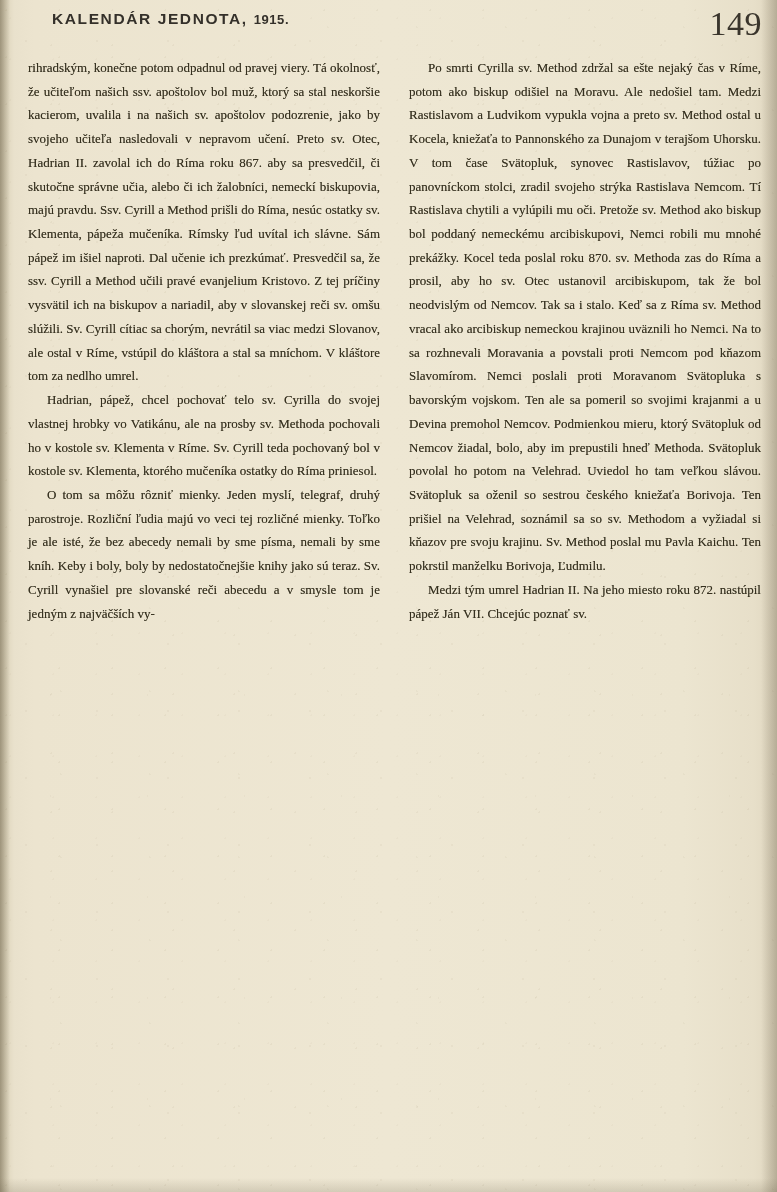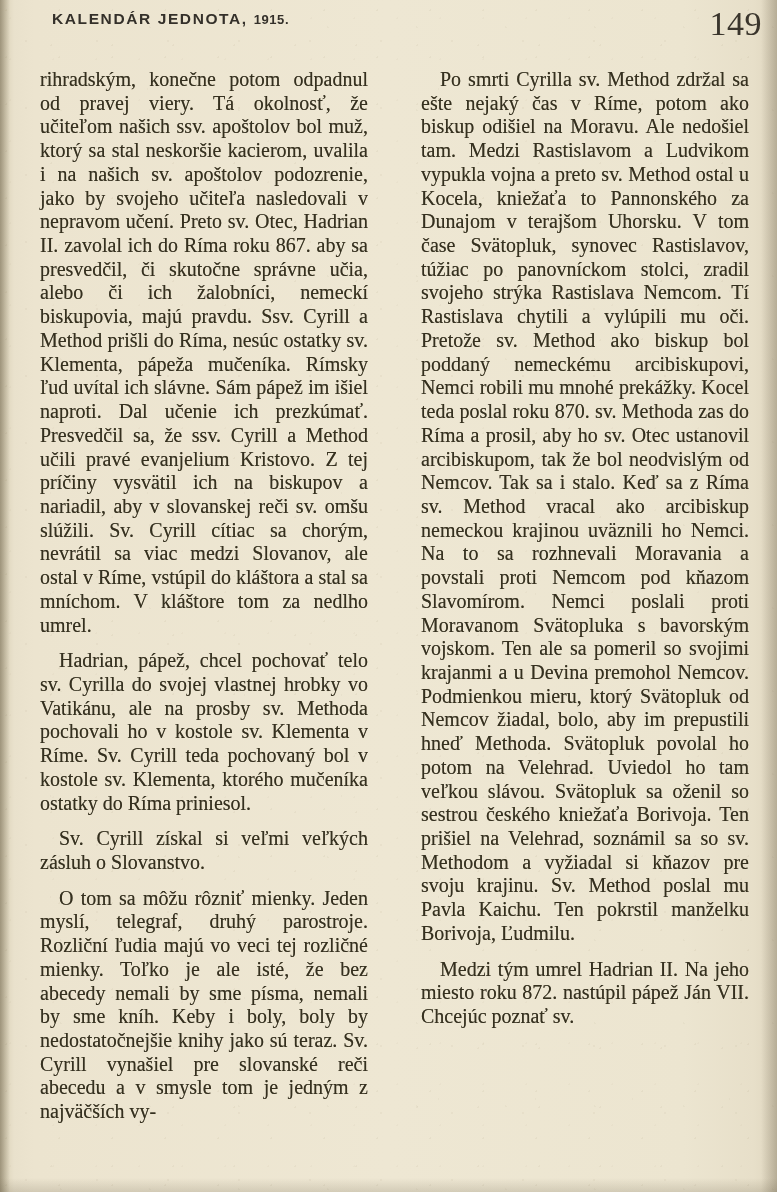--- a/index.html
+++ b/index.html
@@ -85,22 +85,22 @@
     display: flex;
     gap: 29px;
   }
 
   .column {
     width: 352px;
     flex: 0 0 352px;
   }
 
   .para {
-    margin: 12px;
-    font-size: 20px;
+    margin: 0;
+    font-size: 13px;
     line-height: 23.72px;
     text-align: justify;
     text-align-last: left;
     text-justify: inter-word;
     color: #35301f;
     -webkit-font-smoothing: none;
   }
   .para.indent { text-indent: 19px; }
   .para b { font-weight: normal; }
   .para.question { font-weight: bold; letter-spacing: .1px; }
@@ -137,21 +137,20 @@
 
   <div id="header">
     <div id="header-title"><span>KALENDÁR JEDNOTA,</span> <span class="yr">1915.</span></div>
     <div id="page-number">149</div>
   </div>
 
   <div id="columns">
     <div class="column" id="col-left">
         <p class="para" id="para-l1">rihradským, konečne potom odpadnul od pravej viery. Tá okolnosť, že učiteľom našich ssv. apoštolov bol muž, ktorý sa stal neskoršie kacierom, uvalila i na našich sv. apoštolov podozrenie, jako by svojeho učiteľa nasledovali v nepravom učení. Preto sv. Otec, Hadrian II. zavolal ich do Ríma roku 867. aby sa presvedčil, či skutočne správne učia, alebo či ich žalobníci, nemeckí biskupovia, majú pravdu. Ssv. Cyrill a Method prišli do Ríma, nesúc ostatky sv. Klementa, pápeža mučeníka. Rímsky ľud uvítal ich slávne. Sám pápež im išiel naproti. Dal učenie ich prezkúmať. Presvedčil sa, že ssv. Cyrill a Method učili pravé evanjelium Kristovo. Z tej príčiny vysvätil ich na biskupov a nariadil, aby v slovanskej reči sv. omšu slúžili. Sv. Cyrill cítiac sa chorým, nevrátil sa viac medzi Slovanov, ale ostal v Ríme, vstúpil do kláštora a stal sa mníchom. V kláštore tom za nedlho umrel.</p>
         <p class="para indent" id="para-l2">Hadrian, pápež, chcel pochovať telo sv. Cyrilla do svojej vlastnej hrobky vo Vatikánu, ale na prosby sv. Methoda pochovali ho v kostole sv. Klementa v Ríme. Sv. Cyrill teda pochovaný bol v kostole sv. Klementa, ktorého mučeníka ostatky do Ríma priniesol.</p>
-        <p class="para indent" id="para-l3">Sv. Cyrill získal si veľmi veľkých zásluh o Slovanstvo.</p>
         <p class="para indent" id="para-l5"><span>O tom sa môžu rôzniť mienky. Jeden myslí, telegraf, druhý parostroje. Rozliční ľudia majú vo veci tej rozličné mienky. Toľko je ale isté, že bez </span><b>abecedy</b><span> nemali by sme písma, nemali by sme kníh. Keby i boly, boly by nedostatočnejšie knihy jako sú teraz. Sv. Cyrill vynašiel pre slovanské reči </span><b>abecedu</b><span> a v smysle tom je jedným z najväčších vy-</span></p>
       </div>
     <div class="column" id="col-right">
         <p class="para indent" id="para-r2">Po smrti Cyrilla sv. Method zdržal sa ešte nejaký čas v Ríme, potom ako biskup odišiel na Moravu. Ale nedošiel tam. Medzi Rastislavom a Ludvikom vypukla vojna a preto sv. Method ostal u Kocela, kniežaťa to Pannonského za Dunajom v terajšom Uhorsku. V tom čase Svätopluk, synovec Rastislavov, túžiac po panovníckom stolci, zradil svojeho strýka Rastislava Nemcom. Tí Rastislava chytili a vylúpili mu oči. Pretože sv. Method ako biskup bol poddaný nemeckému arcibiskupovi, Nemci robili mu mnohé prekážky. Kocel teda poslal roku 870. sv. Methoda zas do Ríma a prosil, aby ho sv. Otec ustanovil arcibiskupom, tak že bol neodvislým od Nemcov. Tak sa i stalo. Keď sa z Ríma sv. Method vracal ako arcibiskup nemeckou krajinou uväznili ho Nemci. Na to sa rozhnevali Moravania a povstali proti Nemcom pod kňazom Slavomírom. Nemci poslali proti Moravanom Svätopluka s bavorským vojskom. Ten ale sa pomeril so svojimi krajanmi a u Devina premohol Nemcov. Podmienkou mieru, ktorý Svätopluk od Nemcov žiadal, bolo, aby im prepustili hneď Methoda. Svätopluk povolal ho potom na Velehrad. Uviedol ho tam veľkou slávou. Svätopluk sa oženil so sestrou českého kniežaťa Borivoja. Ten prišiel na Velehrad, soznámil sa so sv. Methodom a vyžiadal si kňazov pre svoju krajinu. Sv. Method poslal mu Pavla Kaichu. Ten pokrstil manželku Borivoja, Ľudmilu.</p>
         <p class="para indent" id="para-r3"><span>Medzi tým umrel Hadrian II. </span><b>Na</b><span> jeho miesto roku 872. nastúpil pápež Ján VII. Chcejúc poznať sv.</span></p>
       </div>
   </div>
 
   <div id="edge-left"></div>
   <div id="edge-right"></div>

